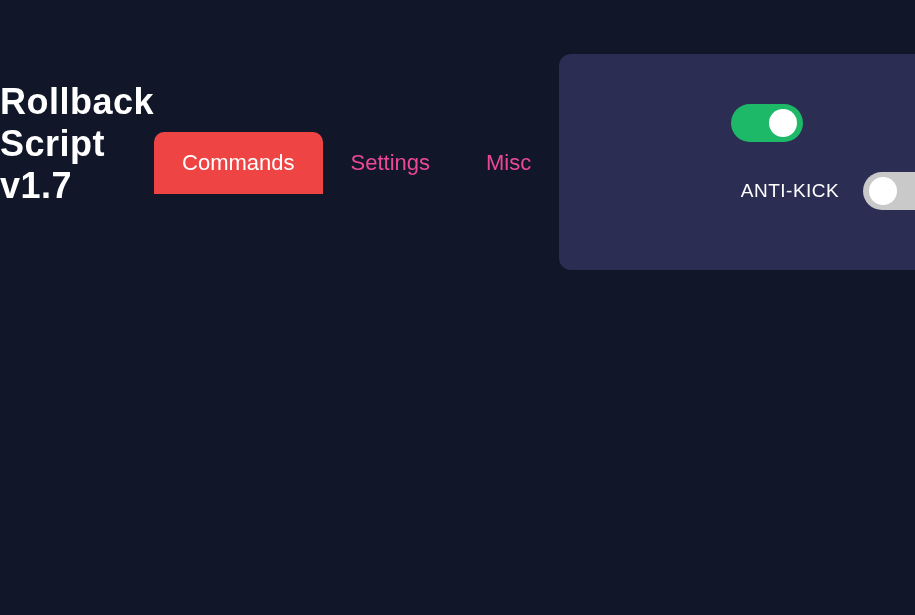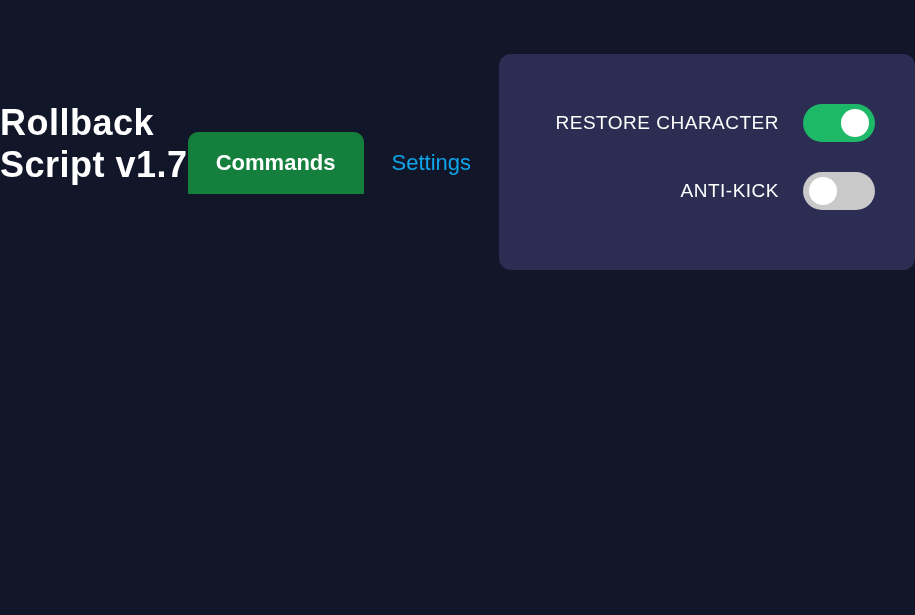--- a/index.html
+++ b/index.html
@@ -30,27 +30,26 @@
     z-index: 2;
   }
   .tab {
     padding: 18px 28px;
     font-size: 22px;
     font-weight: 500;
     cursor: pointer;
     border-radius: 10px 10px 0 0;
   }
   .tab.active {
-    background: #15803d;
+    background: #ef4444;
     color: #ffffff;
-    font-weight: bold;
   }
   .tab.inactive {
     background: transparent;
-    color: #0ea5e9;
+    color: #ec4899;
   }
   .panel {
     width: 680px;
     background: #2b2e52;
     border-radius: 12px;
     padding: 50px 40px 60px 40px;
     margin-top: -1px;
     display: flex;
     flex-direction: column;
     gap: 30px;
@@ -98,26 +97,26 @@
 </style>
 </head>
 <body>
 
 <div class="container">
   <h1 class="title">Rollback Script v1.7</h1>
 
   <div class="tabs">
     <div class="tab active">Commands</div>
     <div class="tab inactive">Settings</div>
+    <div class="tab inactive">Misc</div>
   </div>
 
   <div class="panel">
 
     <div class="row">
-      <span class="label">RESTORE CHARACTER</span>
       <div class="toggle on">
         <div class="knob"></div>
       </div>
     </div>
 
 
     <div class="row">
       <span class="label">ANTI-KICK</span>
       <div class="toggle off">
         <div class="knob"></div>

